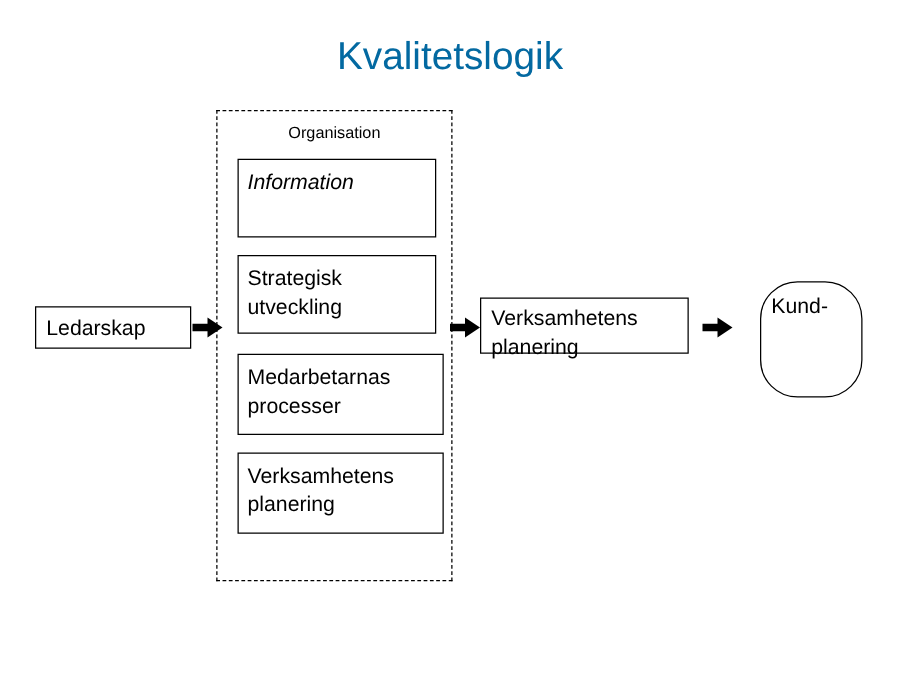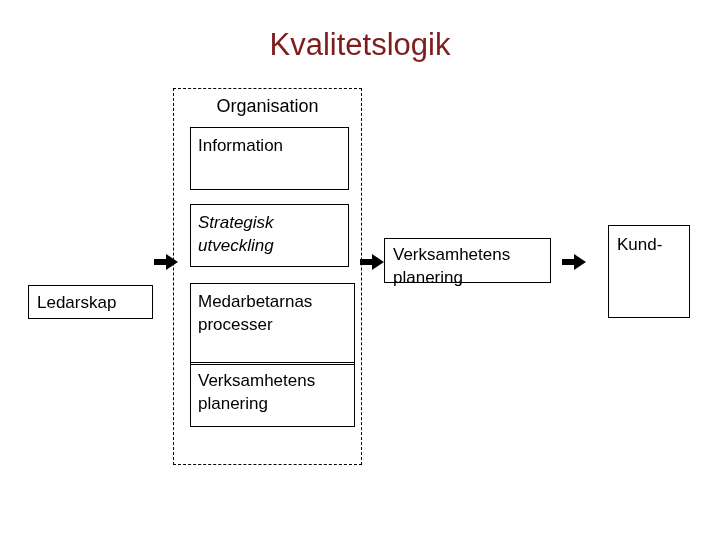--- a/index.html
+++ b/index.html
@@ -22,42 +22,42 @@
 
   
   .title {
     position: absolute;
     left: 0;
     top: 26px;
     width: 720px;
     text-align: center;
     font-size: 31px;
     line-height: 38px;
-    color: #7f1d1d;
+    color: #0369a1;
     letter-spacing: 0px;
     white-space: nowrap;
   }
 
   
   .org-group {
     position: absolute;
     left: 173px;
     top: 88px;
     width: 189px;
     height: 377px;
     border: 1px dashed #000000;
     box-sizing: border-box;
   }
   .org-label {
     position: absolute;
     left: 173px;
     top: 95px;
     width: 189px;
     text-align: center;
-    font-size: 18px;
+    font-size: 13px;
     line-height: 22px;
     color: #000000;
     white-space: nowrap;
   }
 
   
   .box {
     position: absolute;
     border: 1px solid #000000;
     box-sizing: border-box;
@@ -66,38 +66,38 @@
     line-height: 23px;
     color: #000000;
     padding: 6px 0 0 7px;
   }
   .box .line {
     display: block;
     white-space: nowrap;
   }
 
   
-  #box-information { left: 190px; top: 127px; width: 159px; height: 63px; }
-  #box-strategisk  { left: 190px; top: 204px; width: 159px; height: 63px; font-style: italic; }
-  #box-medarbetarnas { left: 190px; top: 283px; width: 165px; height: 82px; }
+  #box-information { left: 190px; top: 127px; width: 159px; height: 63px; font-style: italic; }
+  #box-strategisk  { left: 190px; top: 204px; width: 159px; height: 63px; }
+  #box-medarbetarnas { left: 190px; top: 283px; width: 165px; height: 65px; }
   #box-processer   { left: 190px; top: 362px; width: 165px; height: 65px; }
 
   
   #box-ledarskap {
     left: 28px; top: 245px; width: 125px; height: 34px;
     padding: 5px 0 0 8px;
-    margin-top: 40px;
   }
   #box-resultat {
     left: 384px; top: 238px; width: 167px; height: 45px;
     padding: 4px 0 0 8px;
   }
   #box-kund {
     left: 608px; top: 225px; width: 82px; height: 93px;
     padding: 7px 0 0 8px;
+    border-radius: 30px;
   }
 
   
   .arrow {
     position: absolute;
     width: 24px;
     height: 16px;
   }
   .arrow .shaft {
     position: absolute;

